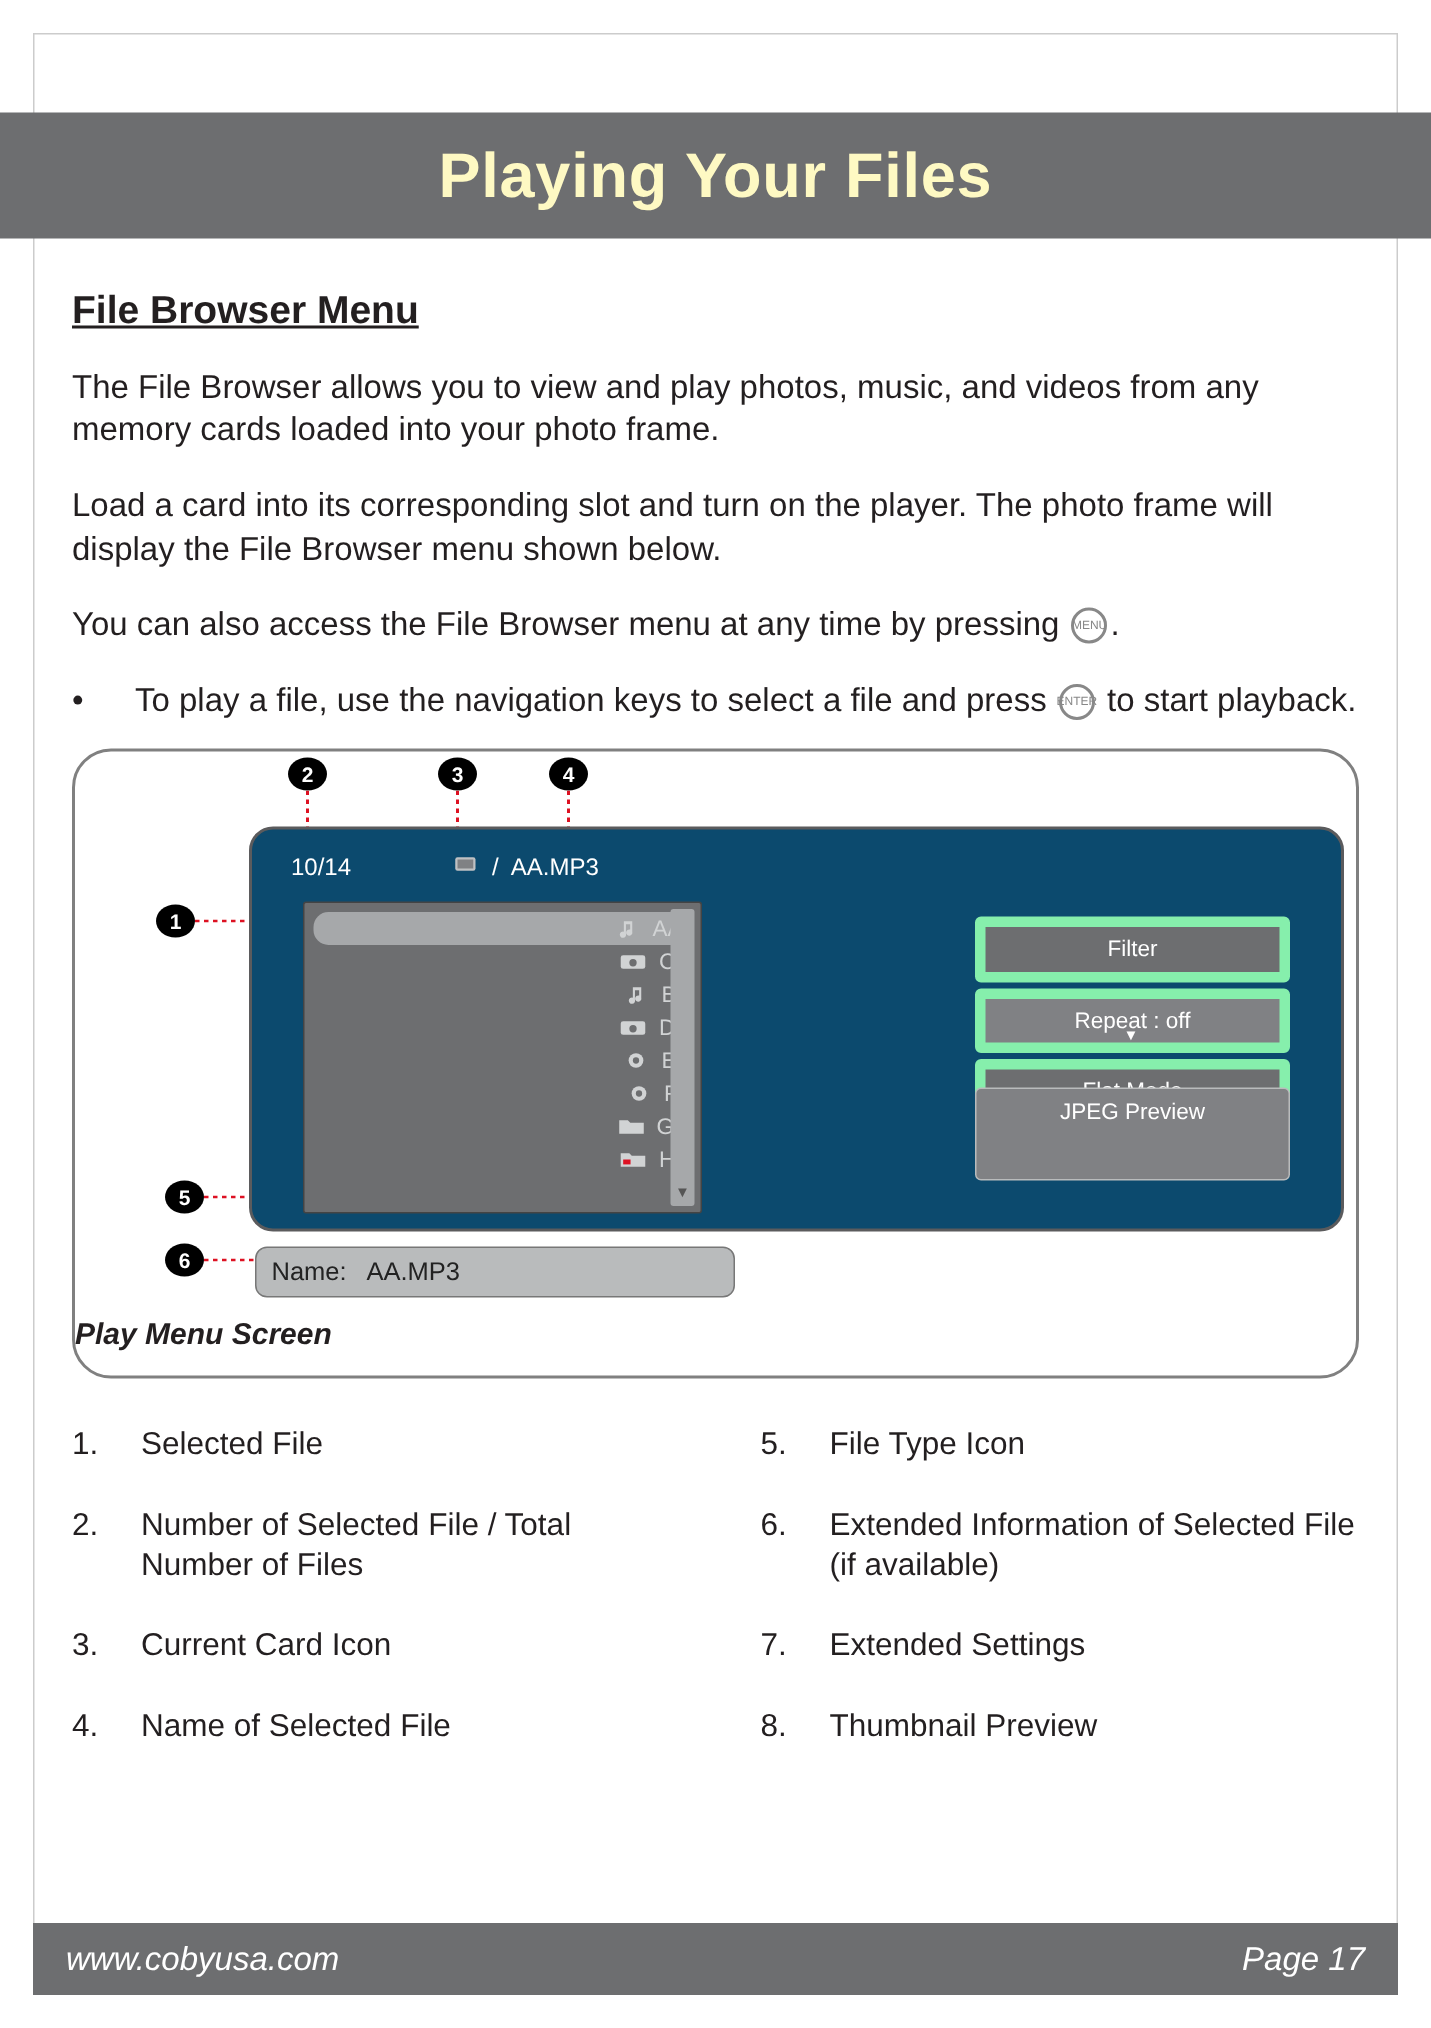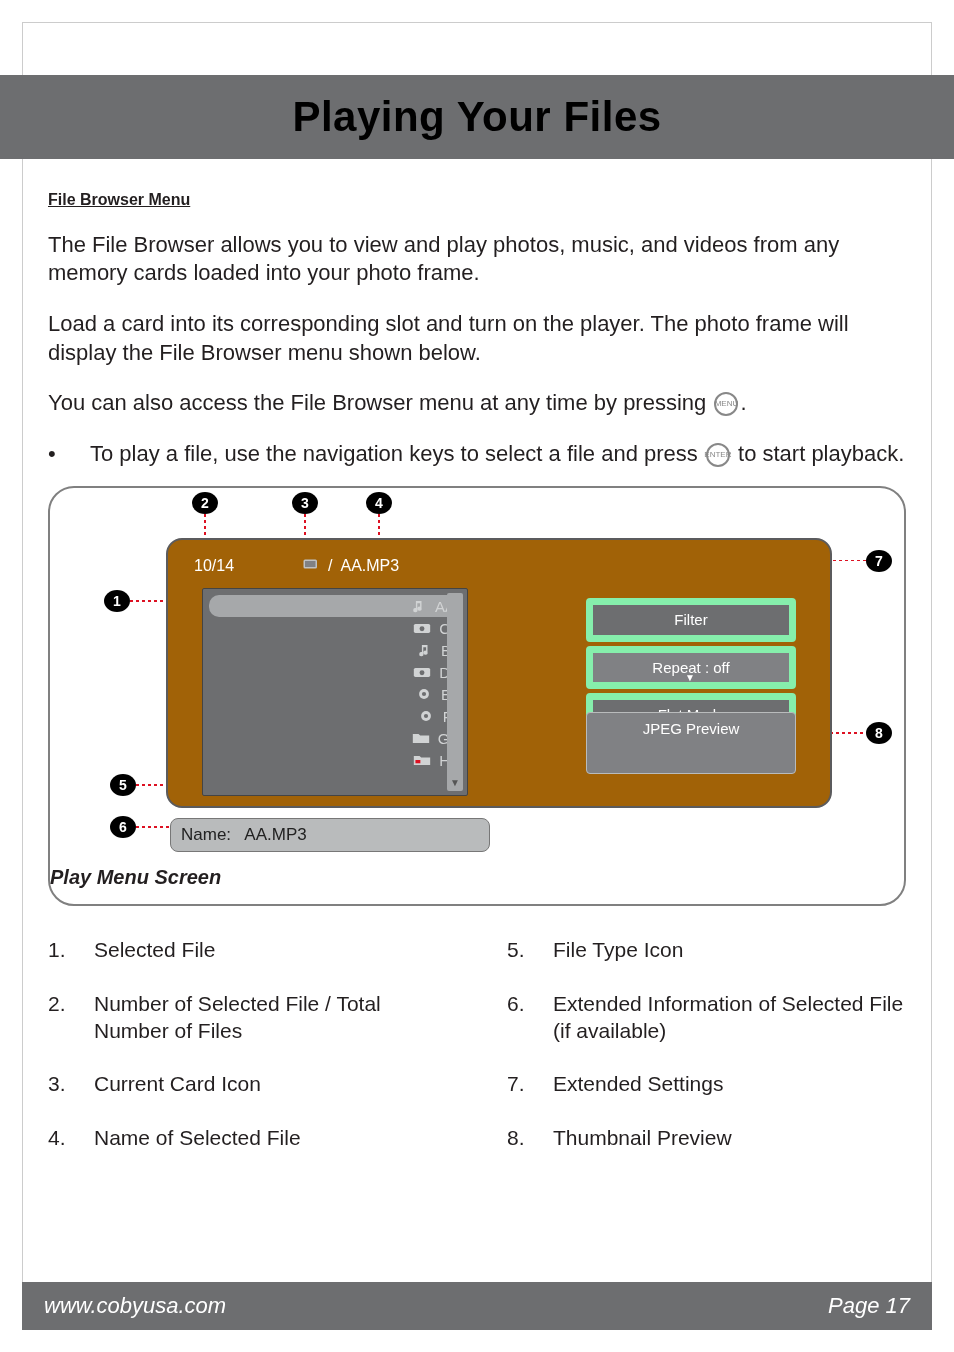--- a/index.html
+++ b/index.html
@@ -19,38 +19,38 @@
   .hdr {
     position: absolute;
     top: 75px; left: 0; right: 0;
     height: 84px;
     background: #6d6e70;
     display: flex;
     align-items: center;
     justify-content: center;
   }
   .hdr h1 {
-    color: #000000;
+    color: #fef9c3;
     font-weight: bold;
     font-size: 42px;
     letter-spacing: 0.5px;
   }
   .content {
     position: absolute;
     top: 190px;
     left: 48px;
     right: 48px;
     font-size: 22px;
     line-height: 1.3;
   }
   .sect-title {
     font-weight: bold;
     text-decoration: underline;
     margin-bottom: 20px;
-    font-size: 16px;
+    font-size: 26px;
   }
   .para { margin-bottom: 22px; }
   .inline-btn {
     display: inline-flex;
     width: 24px; height: 24px;
     border: 2px solid #888;
     border-radius: 50%;
     font-size: 8px;
     align-items: center;
     justify-content: center;
@@ -73,22 +73,22 @@
     border-radius: 26px;
     margin-top: 18px;
     padding: 14px 20px 18px 20px;
     position: relative;
     height: 420px;
     background: #fff;
   }
   .screen {
     position: absolute;
     top: 50px; left: 116px;
-    width: 666px; height: 270px;
-    background: #a16207;
+    width: 730px; height: 270px;
+    background: #0c4a6e;
     border-radius: 16px;
     border: 2px solid #5b5b5d;
   }
   .top-line {
     position: absolute;
     top: 16px; left: 26px; right: 26px;
     display: flex;
     align-items: center;
     gap: 8px;
     color: #fff;

